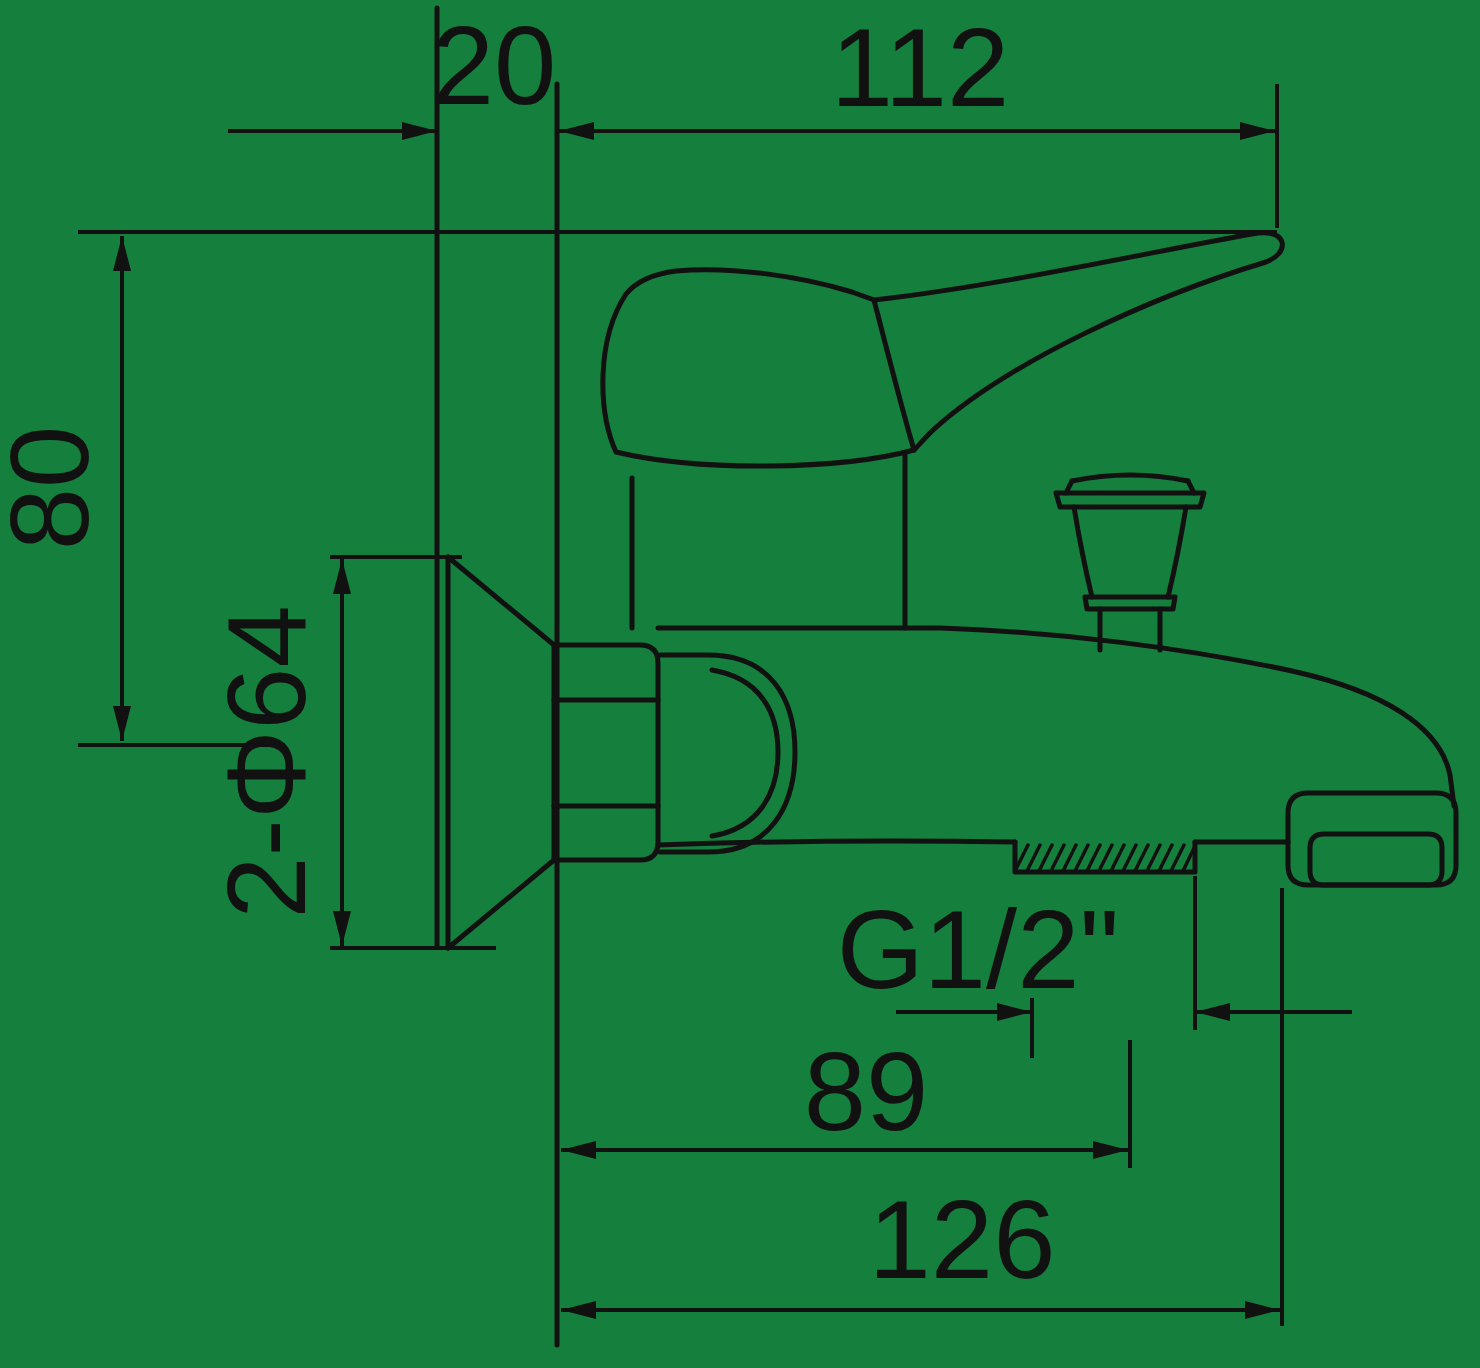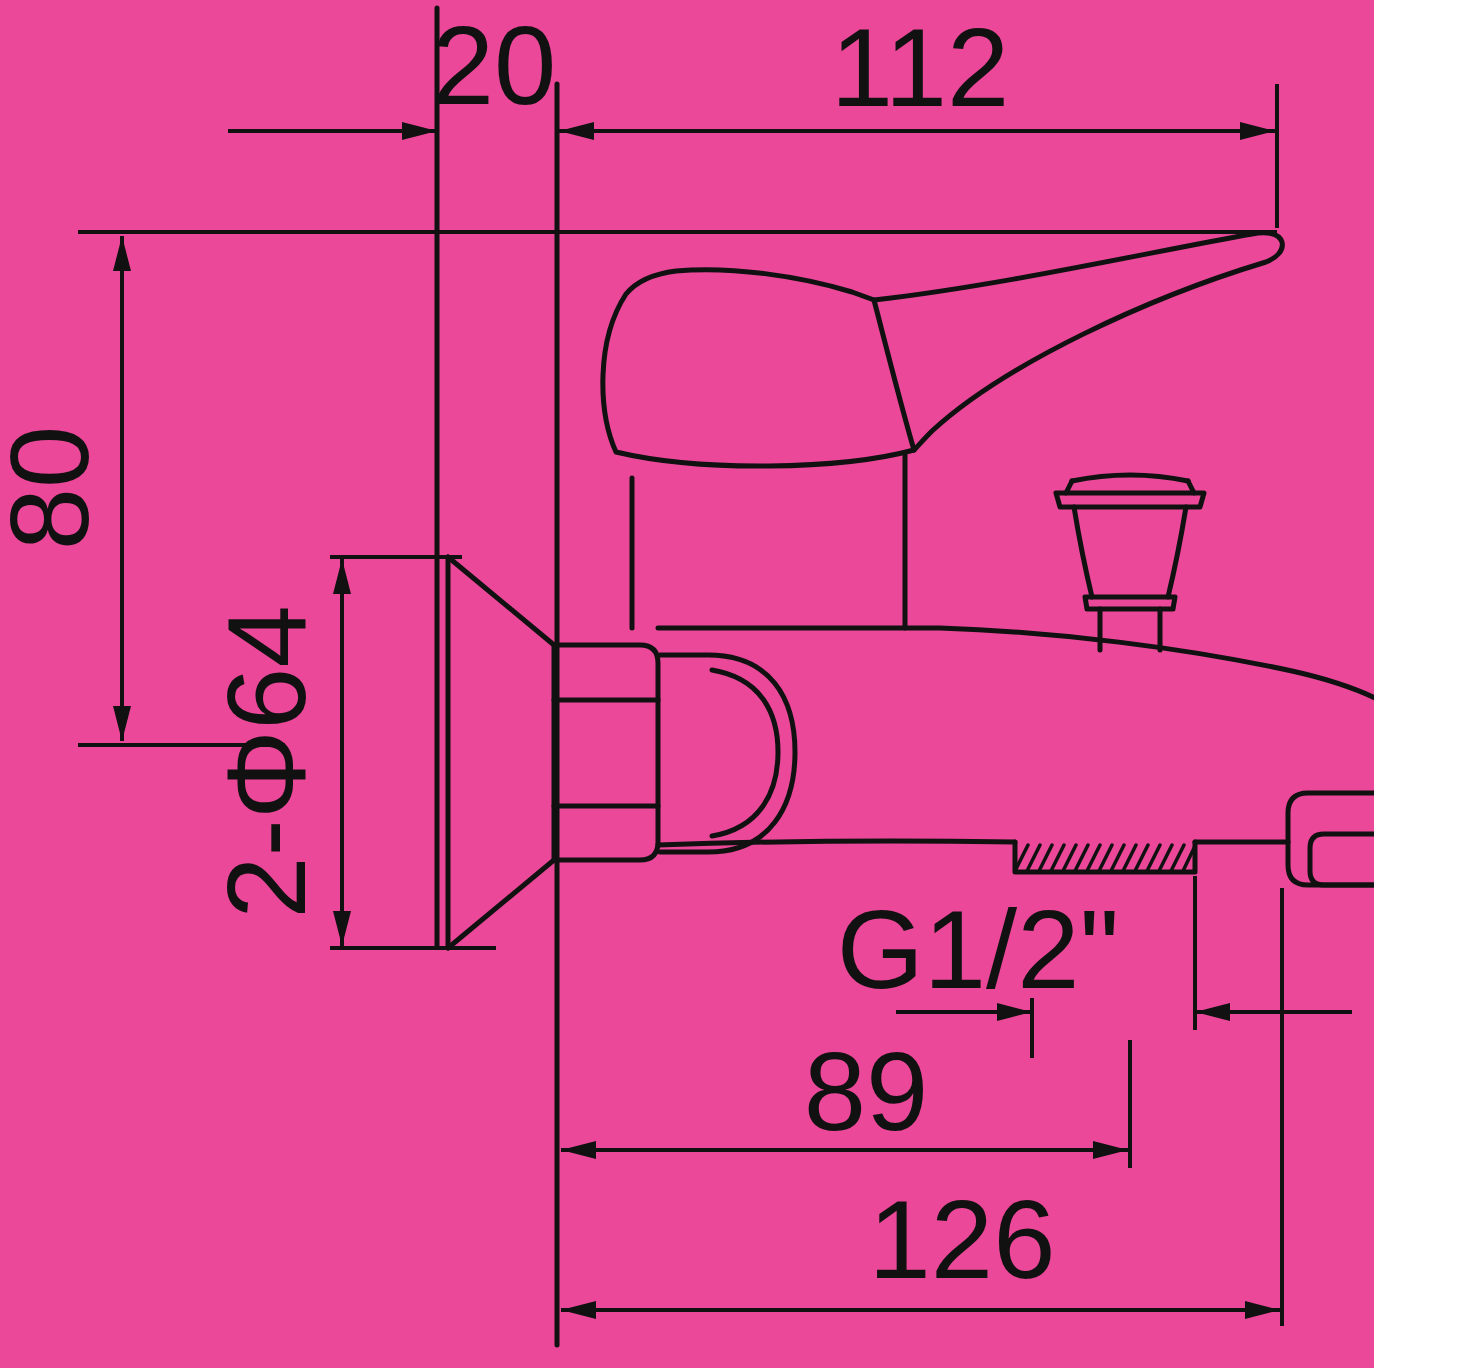--- a/index.html
+++ b/index.html
@@ -1,16 +1,16 @@
 <!DOCTYPE html>
 <html><head>
 <meta charset="utf-8">
 <style>
   html,body{margin:0;padding:0;background:#ffffff;}
-  .stage{width:1374px;height:1368px;background:#ec4899;position:relative;overflow:hidden;text-align:center;}
+  .stage{width:1480px;height:1368px;background:#15803d;position:relative;overflow:hidden;text-align:center;}
   svg{display:block;}
   .ol{fill:none;stroke:#111111;stroke-width:5;stroke-linecap:round;stroke-linejoin:round;}
   .dl{fill:none;stroke:#111111;stroke-width:4;stroke-linecap:butt;stroke-linejoin:miter;}
   .ar{fill:#111111;stroke:none;}
   .dim-text{font-family:"Liberation Sans", sans-serif;font-size:112px;fill:#111111;}
 </style>
 </head>
 <body>
 
 <div class="stage">

